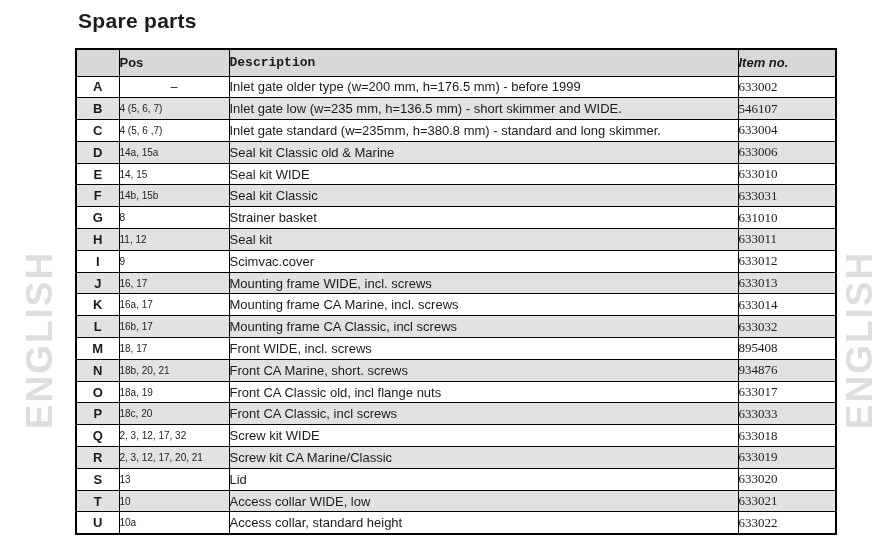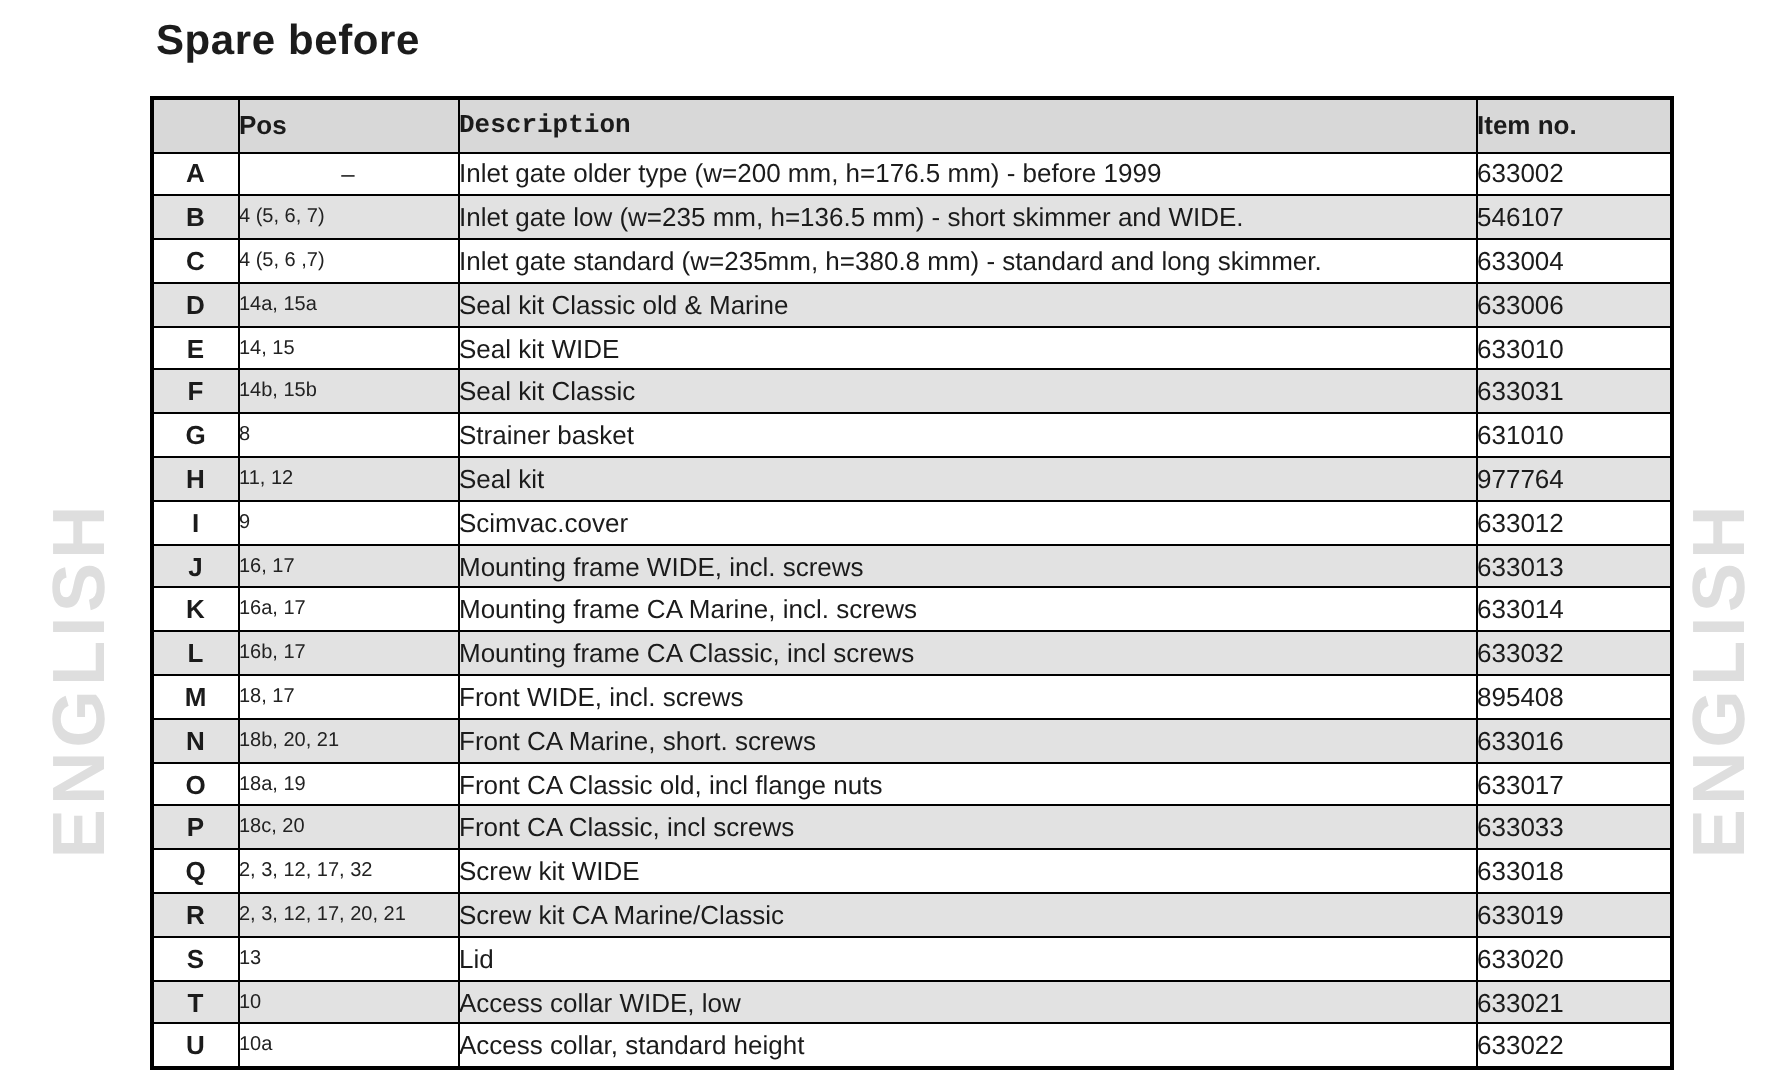--- a/index.html
+++ b/index.html
@@ -47,36 +47,36 @@
     overflow: hidden;
     white-space: nowrap;
   }
   table.parts thead tr { height: 27px; background: #d8d8d8; padding-left: 48px; }
   table.parts tbody tr { height: 21.8px; background: #ffffff; }
   table.parts tbody tr:nth-child(even) { background: #e2e2e2; }
 
   th { font-size: 13px; font-weight: bold; text-align: left; }
   th.h-pos  { padding-left: 7px; }
   th.h-desc { padding-left: 7px; font-family: Liberation Mono, monospace; }
-  th.h-item { padding-left: 12px; }
+  th.h-item { padding-left: 12px; font-style: italic; }
 
   td.c-letter { font-size: 13px; font-weight: bold; text-align: center; }
   td.c-pos    { font-size: 10px; padding-left: 6px; color: #222; }
   td.c-pos.center { text-align: center; padding-left: 0; font-size: 12px; }
   td.c-desc   { font-size: 13px; padding-left: 7px; }
-  td.c-item   { font-size: 13px; padding-left: 12px; }
+  td.c-item   { font-size: 13px; padding-left: 12px; font-family: Liberation Serif, serif; }
 </style>
 </head>
 <body>
 
 <div class="side-label left">ENGLISH</div>
 
 <div class="side-label right">ENGLISH</div>
 
-<div class="page-title">Spare before</div>
+<div class="page-title">Spare parts</div>
 
 <table class="parts">
   <colgroup>
     <col style="width:43px">
     <col style="width:110px">
     <col style="width:509px">
     <col style="width:98px">
   </colgroup>
   <thead>
     <tr>
@@ -126,21 +126,21 @@
       <tr>
         <td class="c-letter">G</td>
         <td class="c-pos">8</td>
         <td class="c-desc">Strainer basket</td>
         <td class="c-item">631010</td>
       </tr>
       <tr>
         <td class="c-letter">H</td>
         <td class="c-pos">11, 12</td>
         <td class="c-desc">Seal kit</td>
-        <td class="c-item">977764</td>
+        <td class="c-item">633011</td>
       </tr>
       <tr>
         <td class="c-letter">I</td>
         <td class="c-pos">9</td>
         <td class="c-desc">Scimvac.cover</td>
         <td class="c-item">633012</td>
       </tr>
       <tr>
         <td class="c-letter">J</td>
         <td class="c-pos">16, 17</td>
@@ -162,21 +162,21 @@
       <tr>
         <td class="c-letter">M</td>
         <td class="c-pos">18, 17</td>
         <td class="c-desc">Front WIDE, incl. screws</td>
         <td class="c-item">895408</td>
       </tr>
       <tr>
         <td class="c-letter">N</td>
         <td class="c-pos">18b, 20, 21</td>
         <td class="c-desc">Front CA Marine, short. screws</td>
-        <td class="c-item">633016</td>
+        <td class="c-item">934876</td>
       </tr>
       <tr>
         <td class="c-letter">O</td>
         <td class="c-pos">18a, 19</td>
         <td class="c-desc">Front CA Classic old, incl flange nuts</td>
         <td class="c-item">633017</td>
       </tr>
       <tr>
         <td class="c-letter">P</td>
         <td class="c-pos">18c, 20</td>

